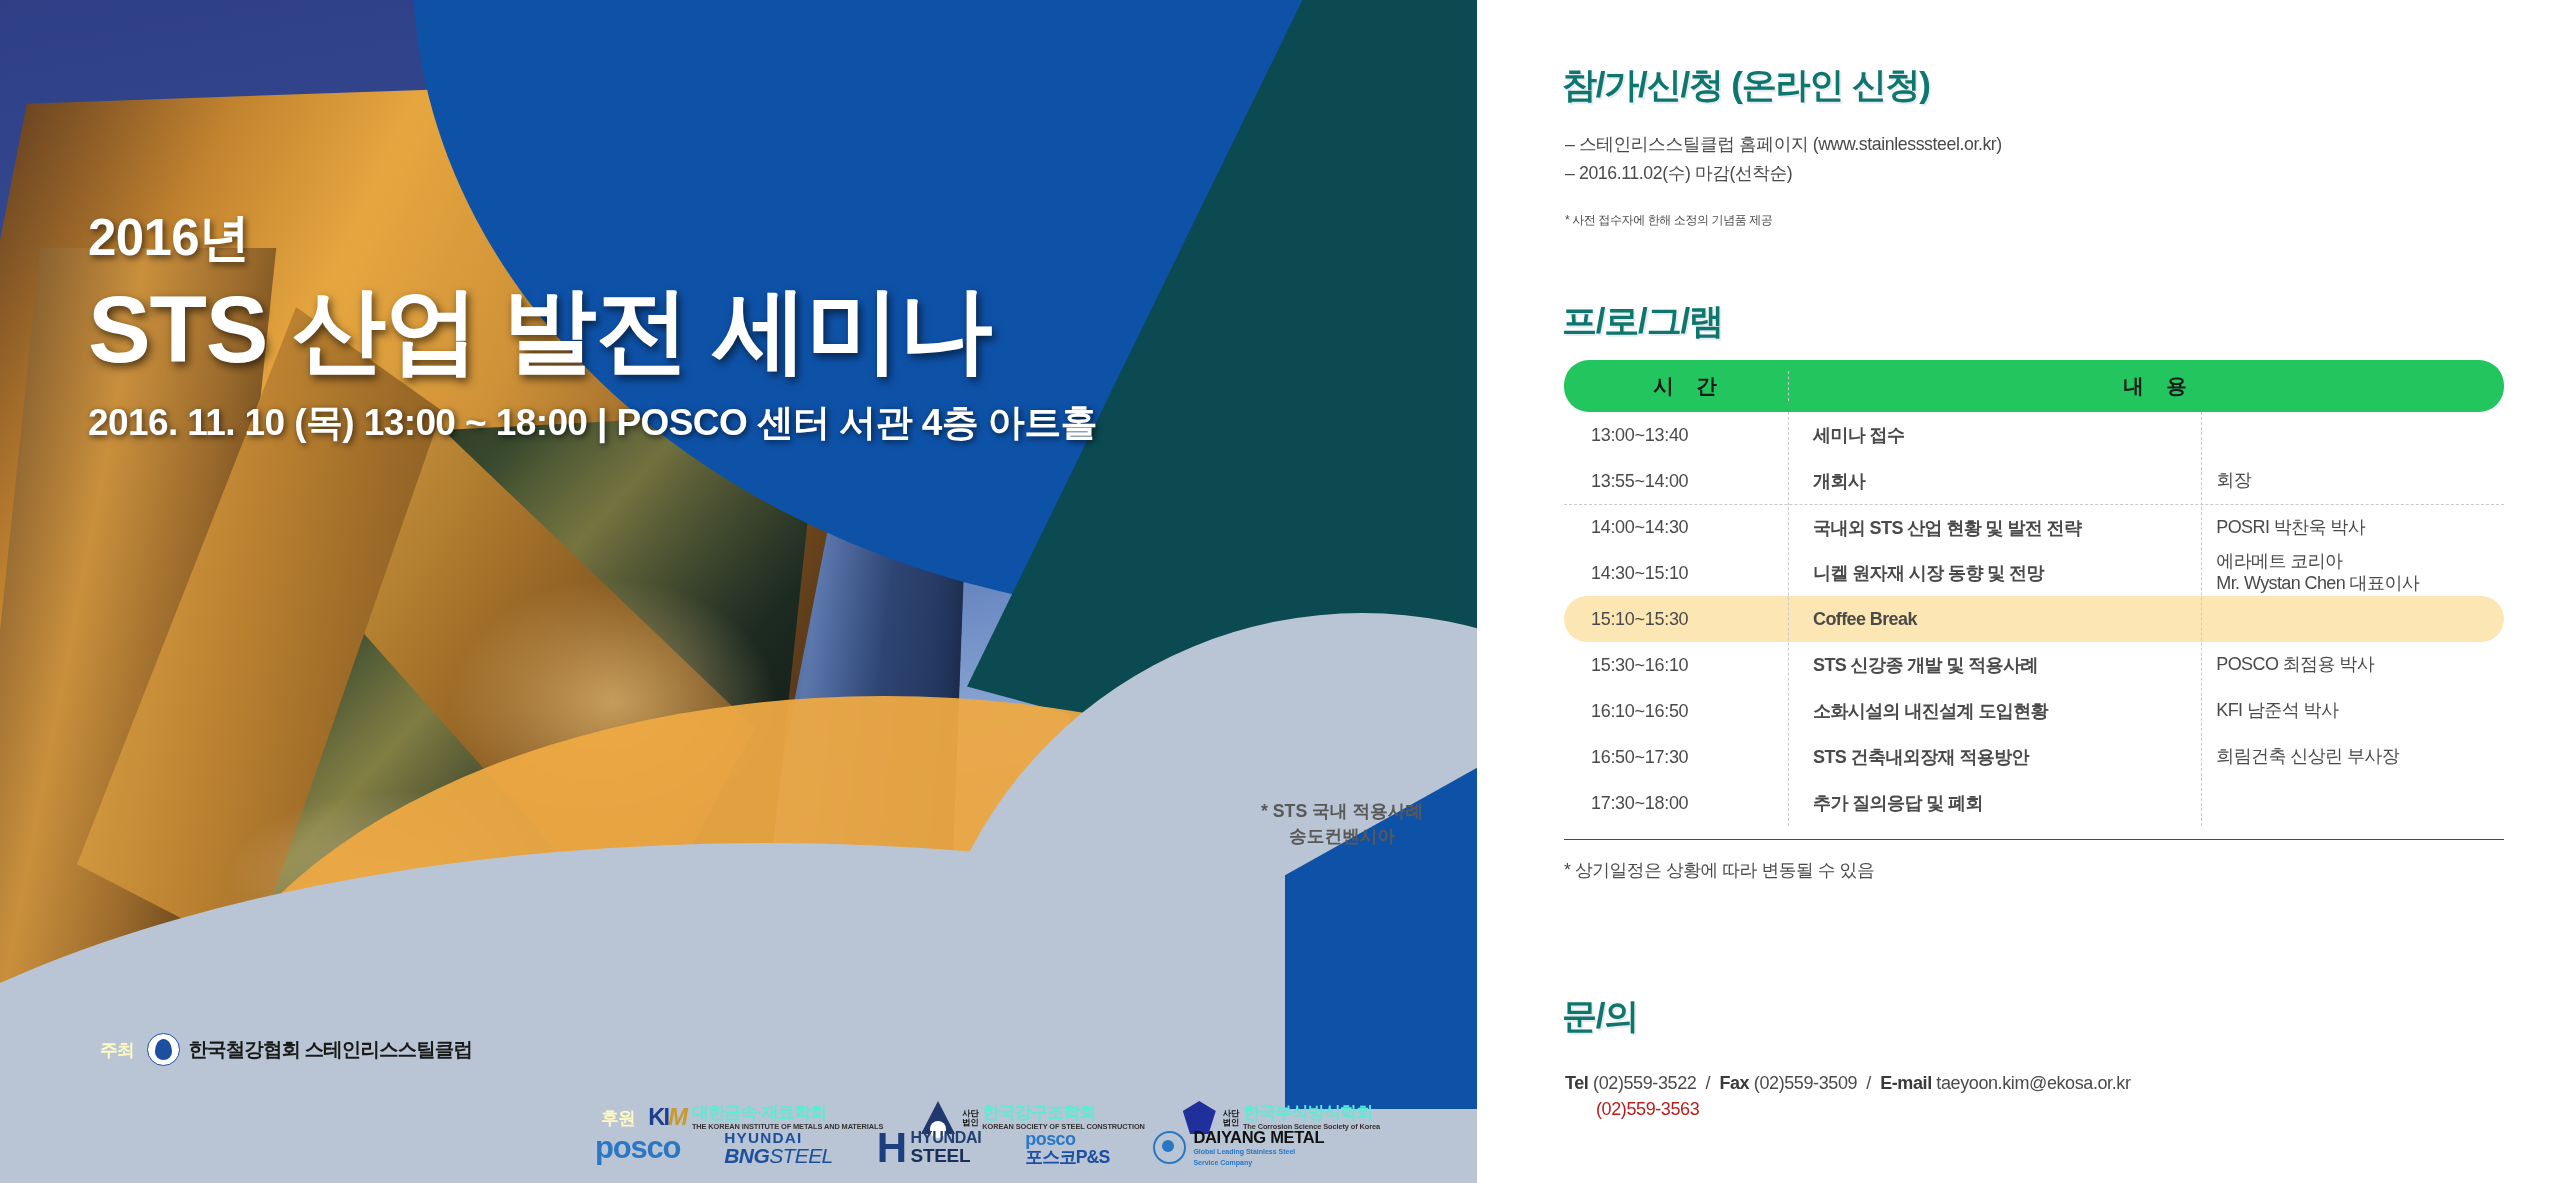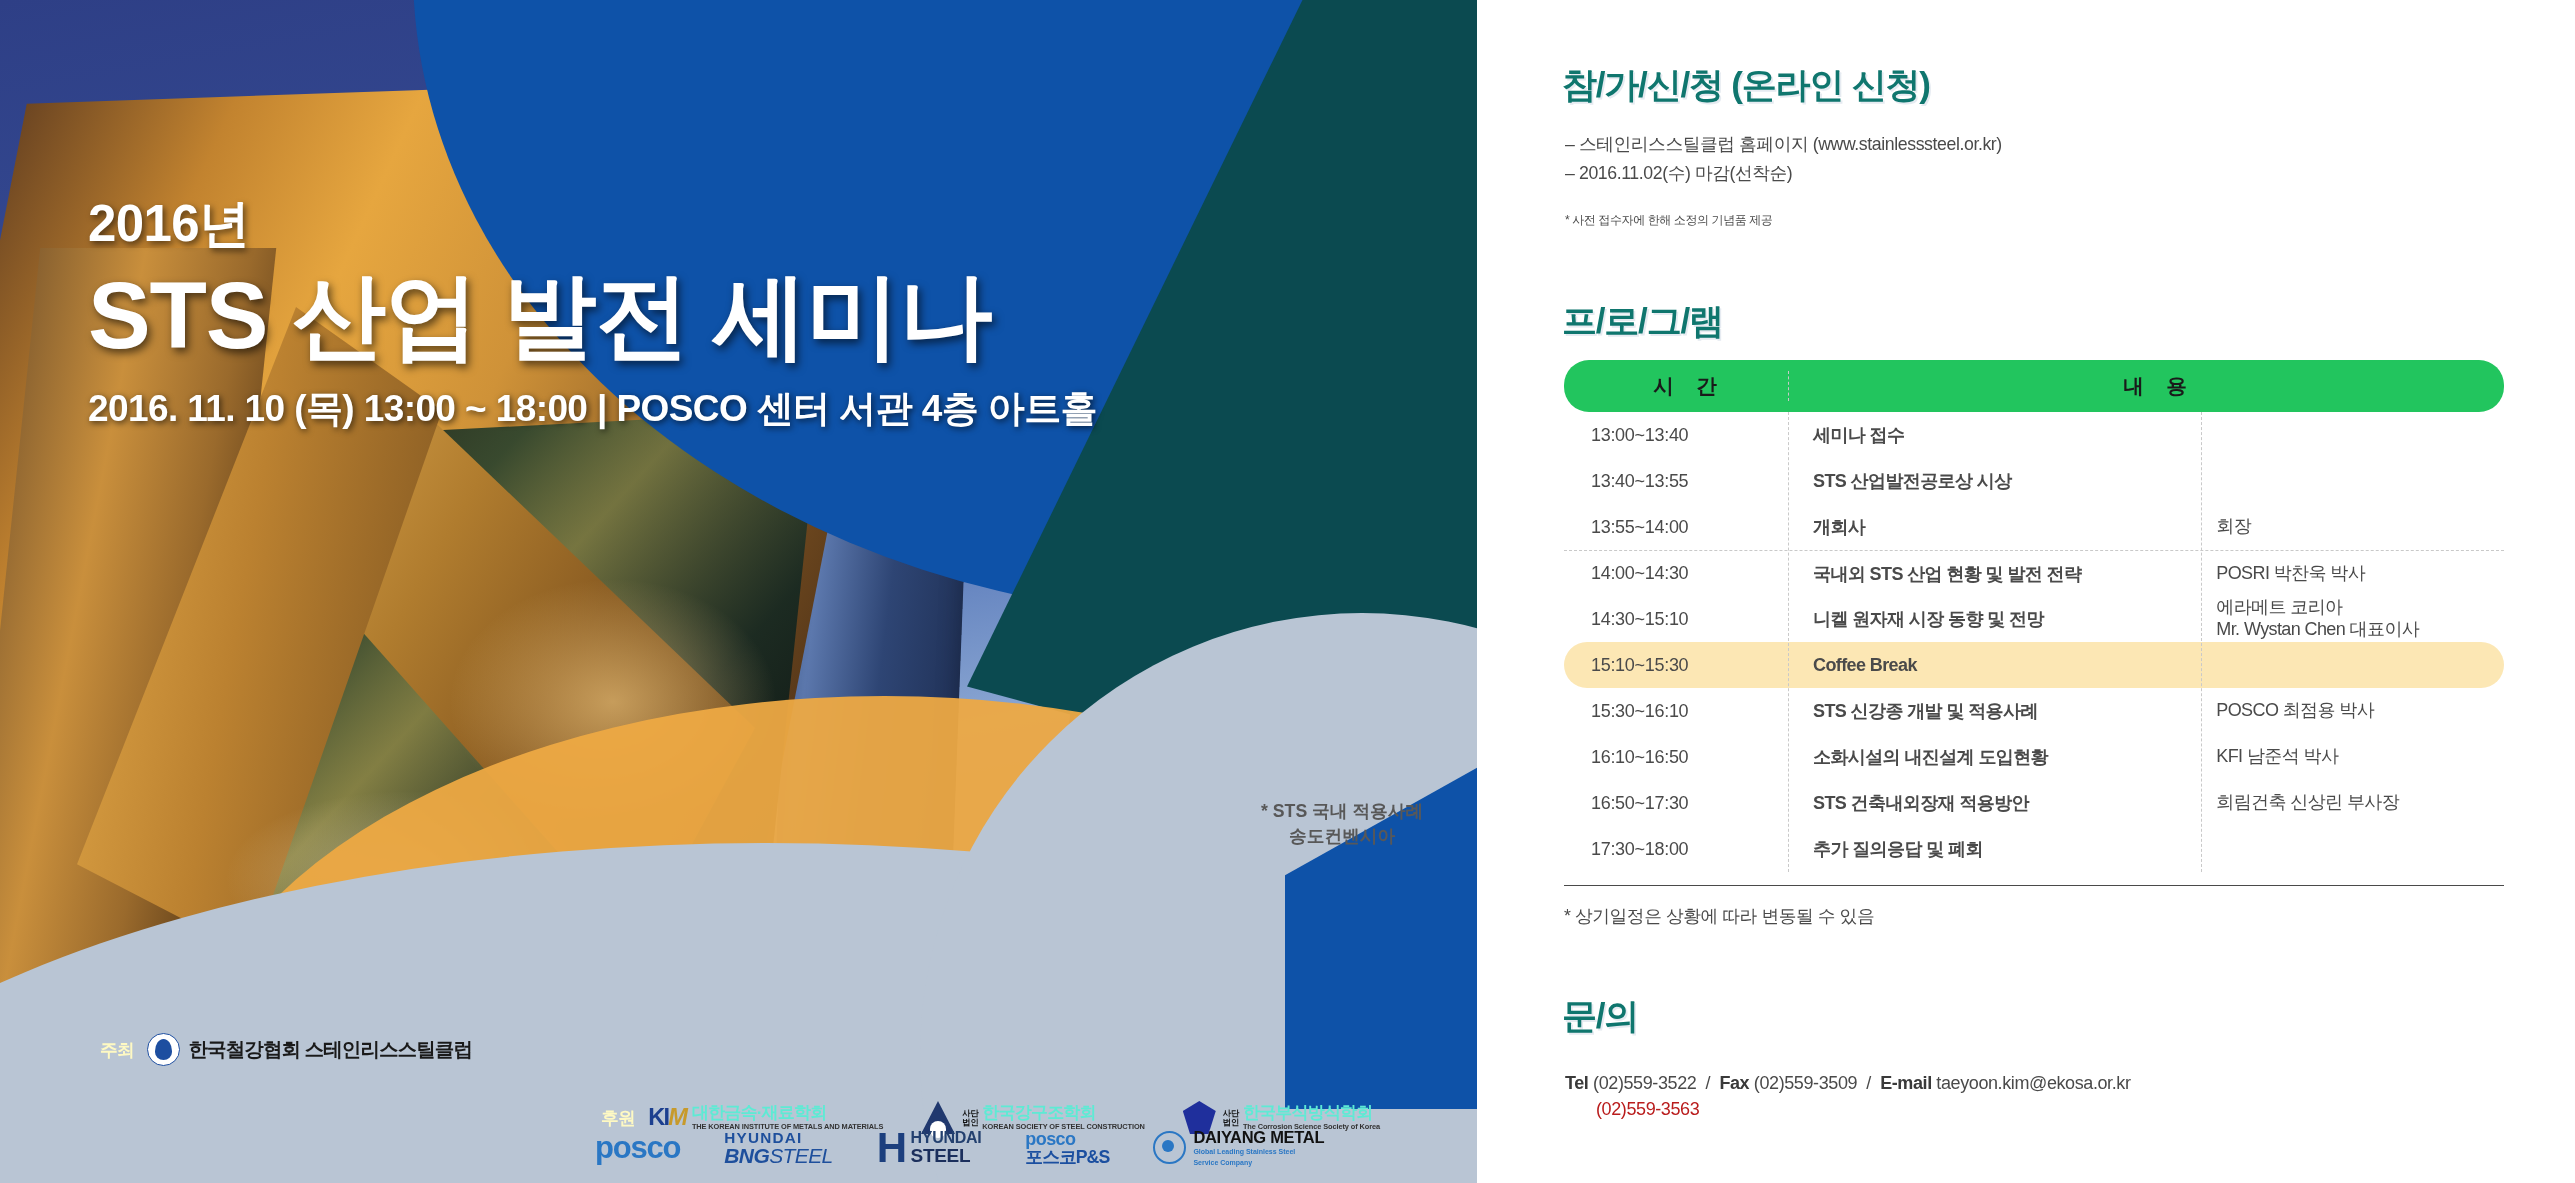--- a/index.html
+++ b/index.html
@@ -95,21 +95,21 @@
   .sh-gray-bottom {
     left:-283px; top:843px; width:2099px; height:884px; border-radius:50%;
     background:#b9c5d4;
   }
   .sh-gray-right {
     left:920px; top:613px; width:884px; height:884px; border-radius:50%;
     background:#b9c5d4;
   }
 
   
-  .title-wrap { position:absolute; left:88px; top:190px; z-index:30; }
+  .title-wrap { position:absolute; left:88px; top:204px; z-index:30; }
   .t-year {
     font-size:51px; font-weight:700; color:#fff; letter-spacing:-0.6px;
     text-shadow:2.4px 2.9px 5.9px rgba(0,0,0,.55);
   }
   .t-main {
     margin-top:8.3px; font-size:94px; font-weight:700; color:#fff;
     letter-spacing:-1.2px; line-height:1.05;
     text-shadow:2.9px 3.5px 8.3px rgba(0,0,0,.6);
   }
   .t-sub {
@@ -373,25 +373,20 @@
     <div class="p-body">
       <div class="vline1"></div>
       <div class="vline2"></div>
 
     <div class="p-row">
           <div class="ctime">13:00~13:40</div>
           <div class="ctitle">세미나 접수</div>
           <div class="cspk" style="white-space: pre-line;"></div>
         </div>
         <div class="p-row">
-          <div class="ctime">13:40~13:55</div>
-          <div class="ctitle">STS 산업발전공로상 시상</div>
-          <div class="cspk" style="white-space: pre-line;"></div>
-        </div>
-        <div class="p-row">
           <div class="ctime">13:55~14:00</div>
           <div class="ctitle">개회사</div>
           <div class="cspk" style="white-space: pre-line;">회장</div>
         </div>
         <div class="p-row sep">
           <div class="ctime">14:00~14:30</div>
           <div class="ctitle">국내외 STS 산업 현황 및 발전 전략</div>
           <div class="cspk" style="white-space: pre-line;">POSRI 박찬욱 박사</div>
         </div>
         <div class="p-row">

